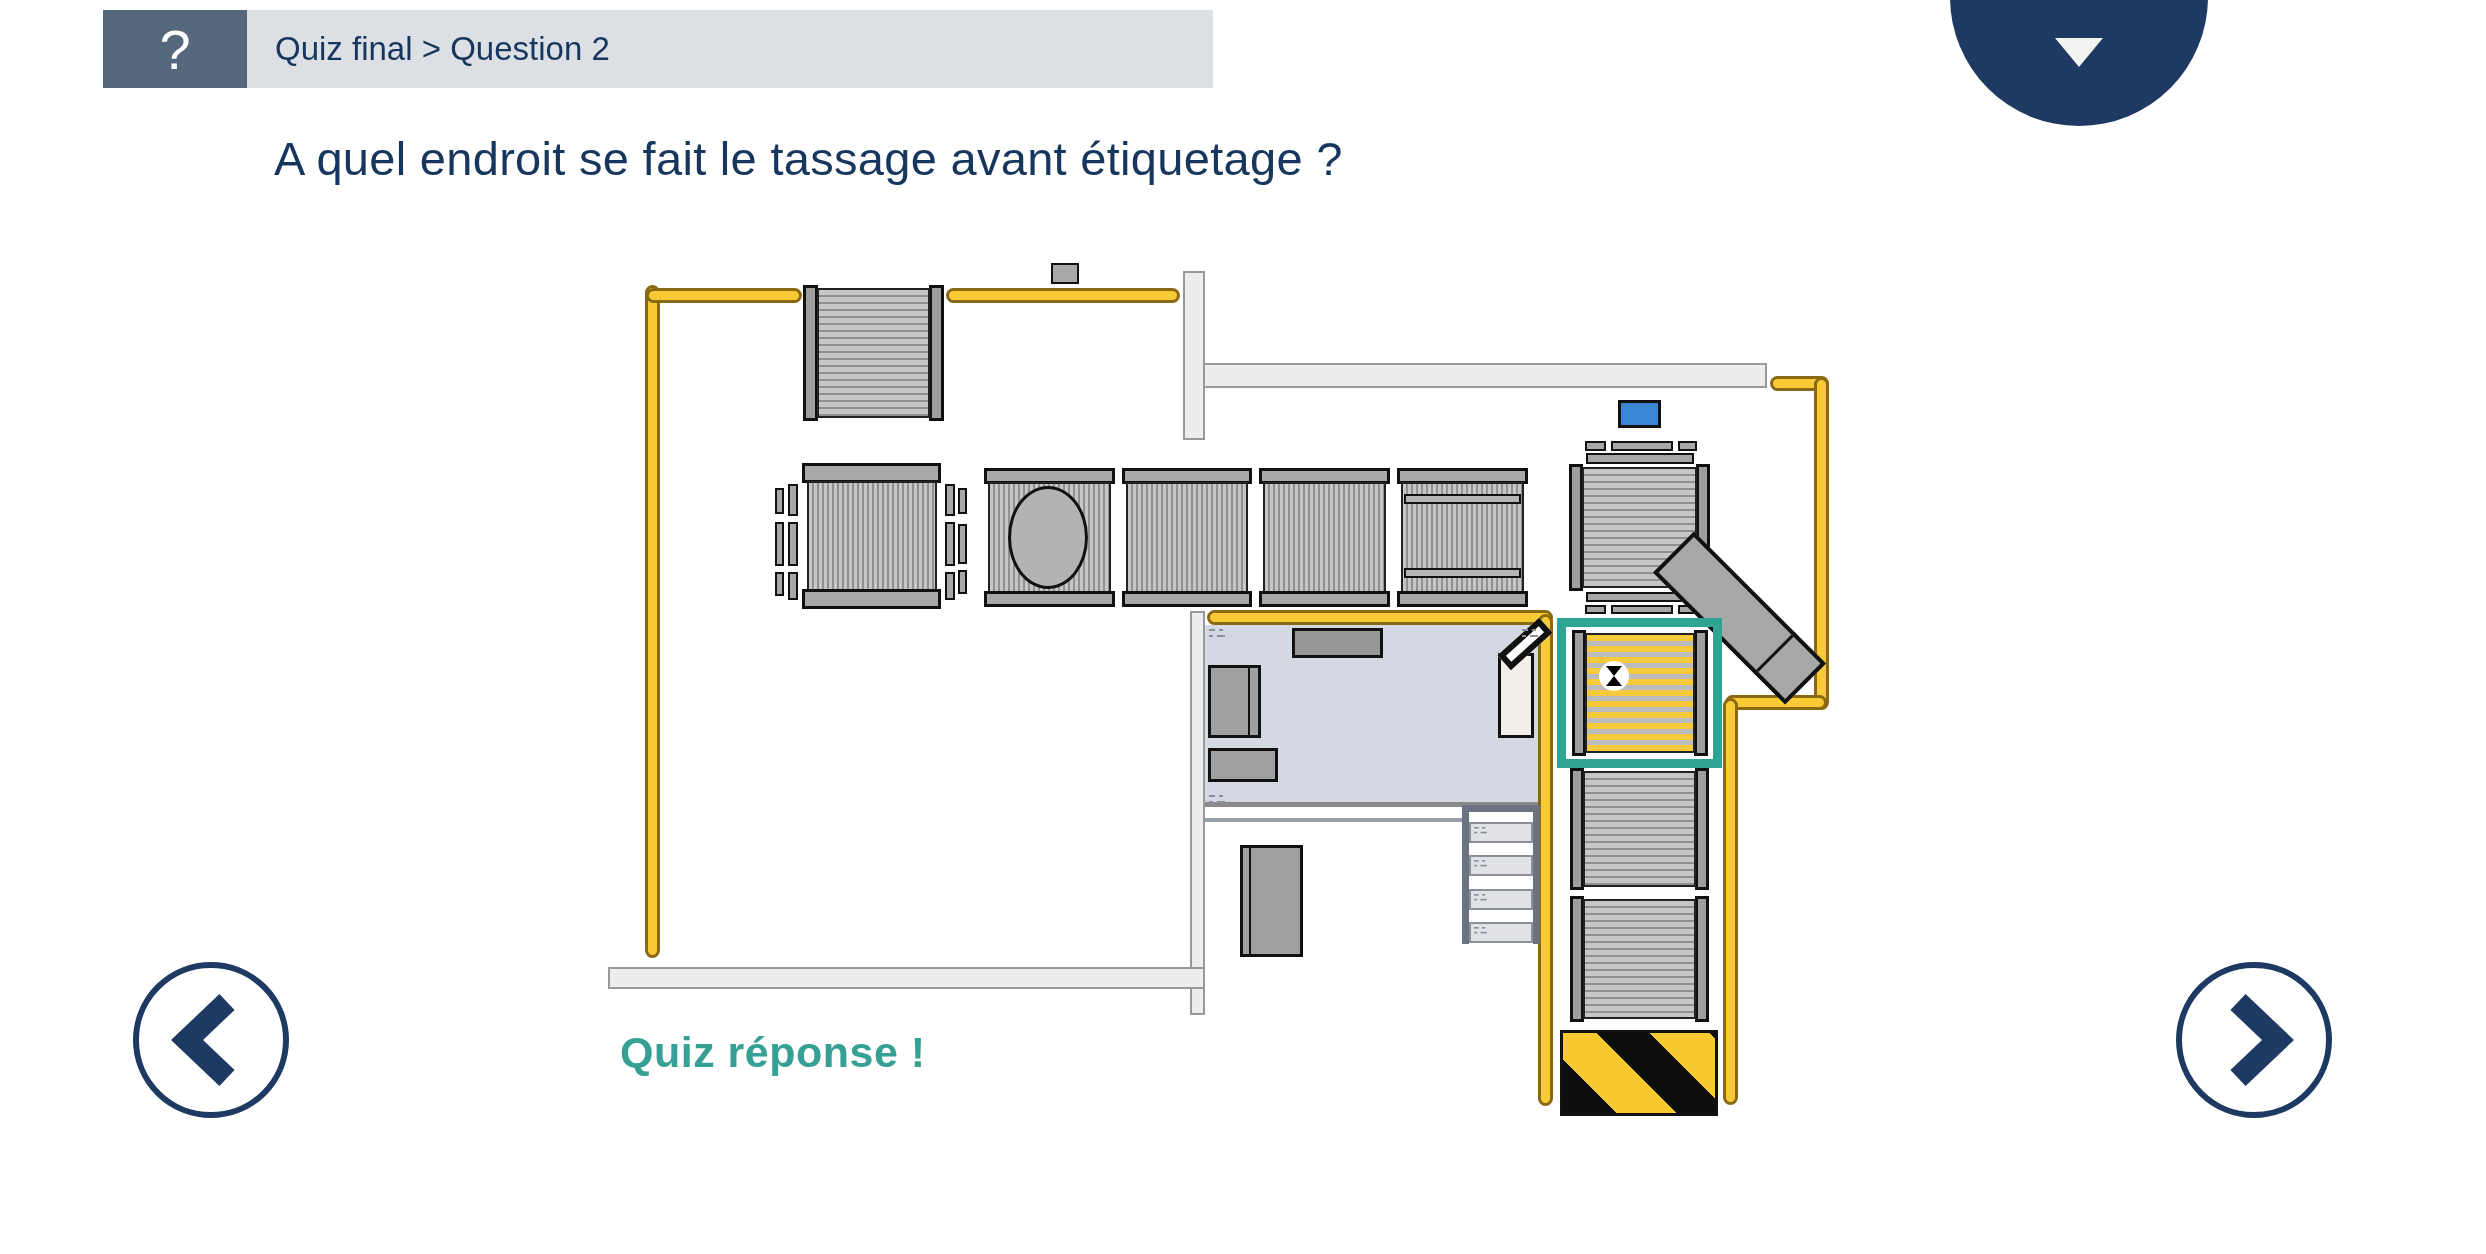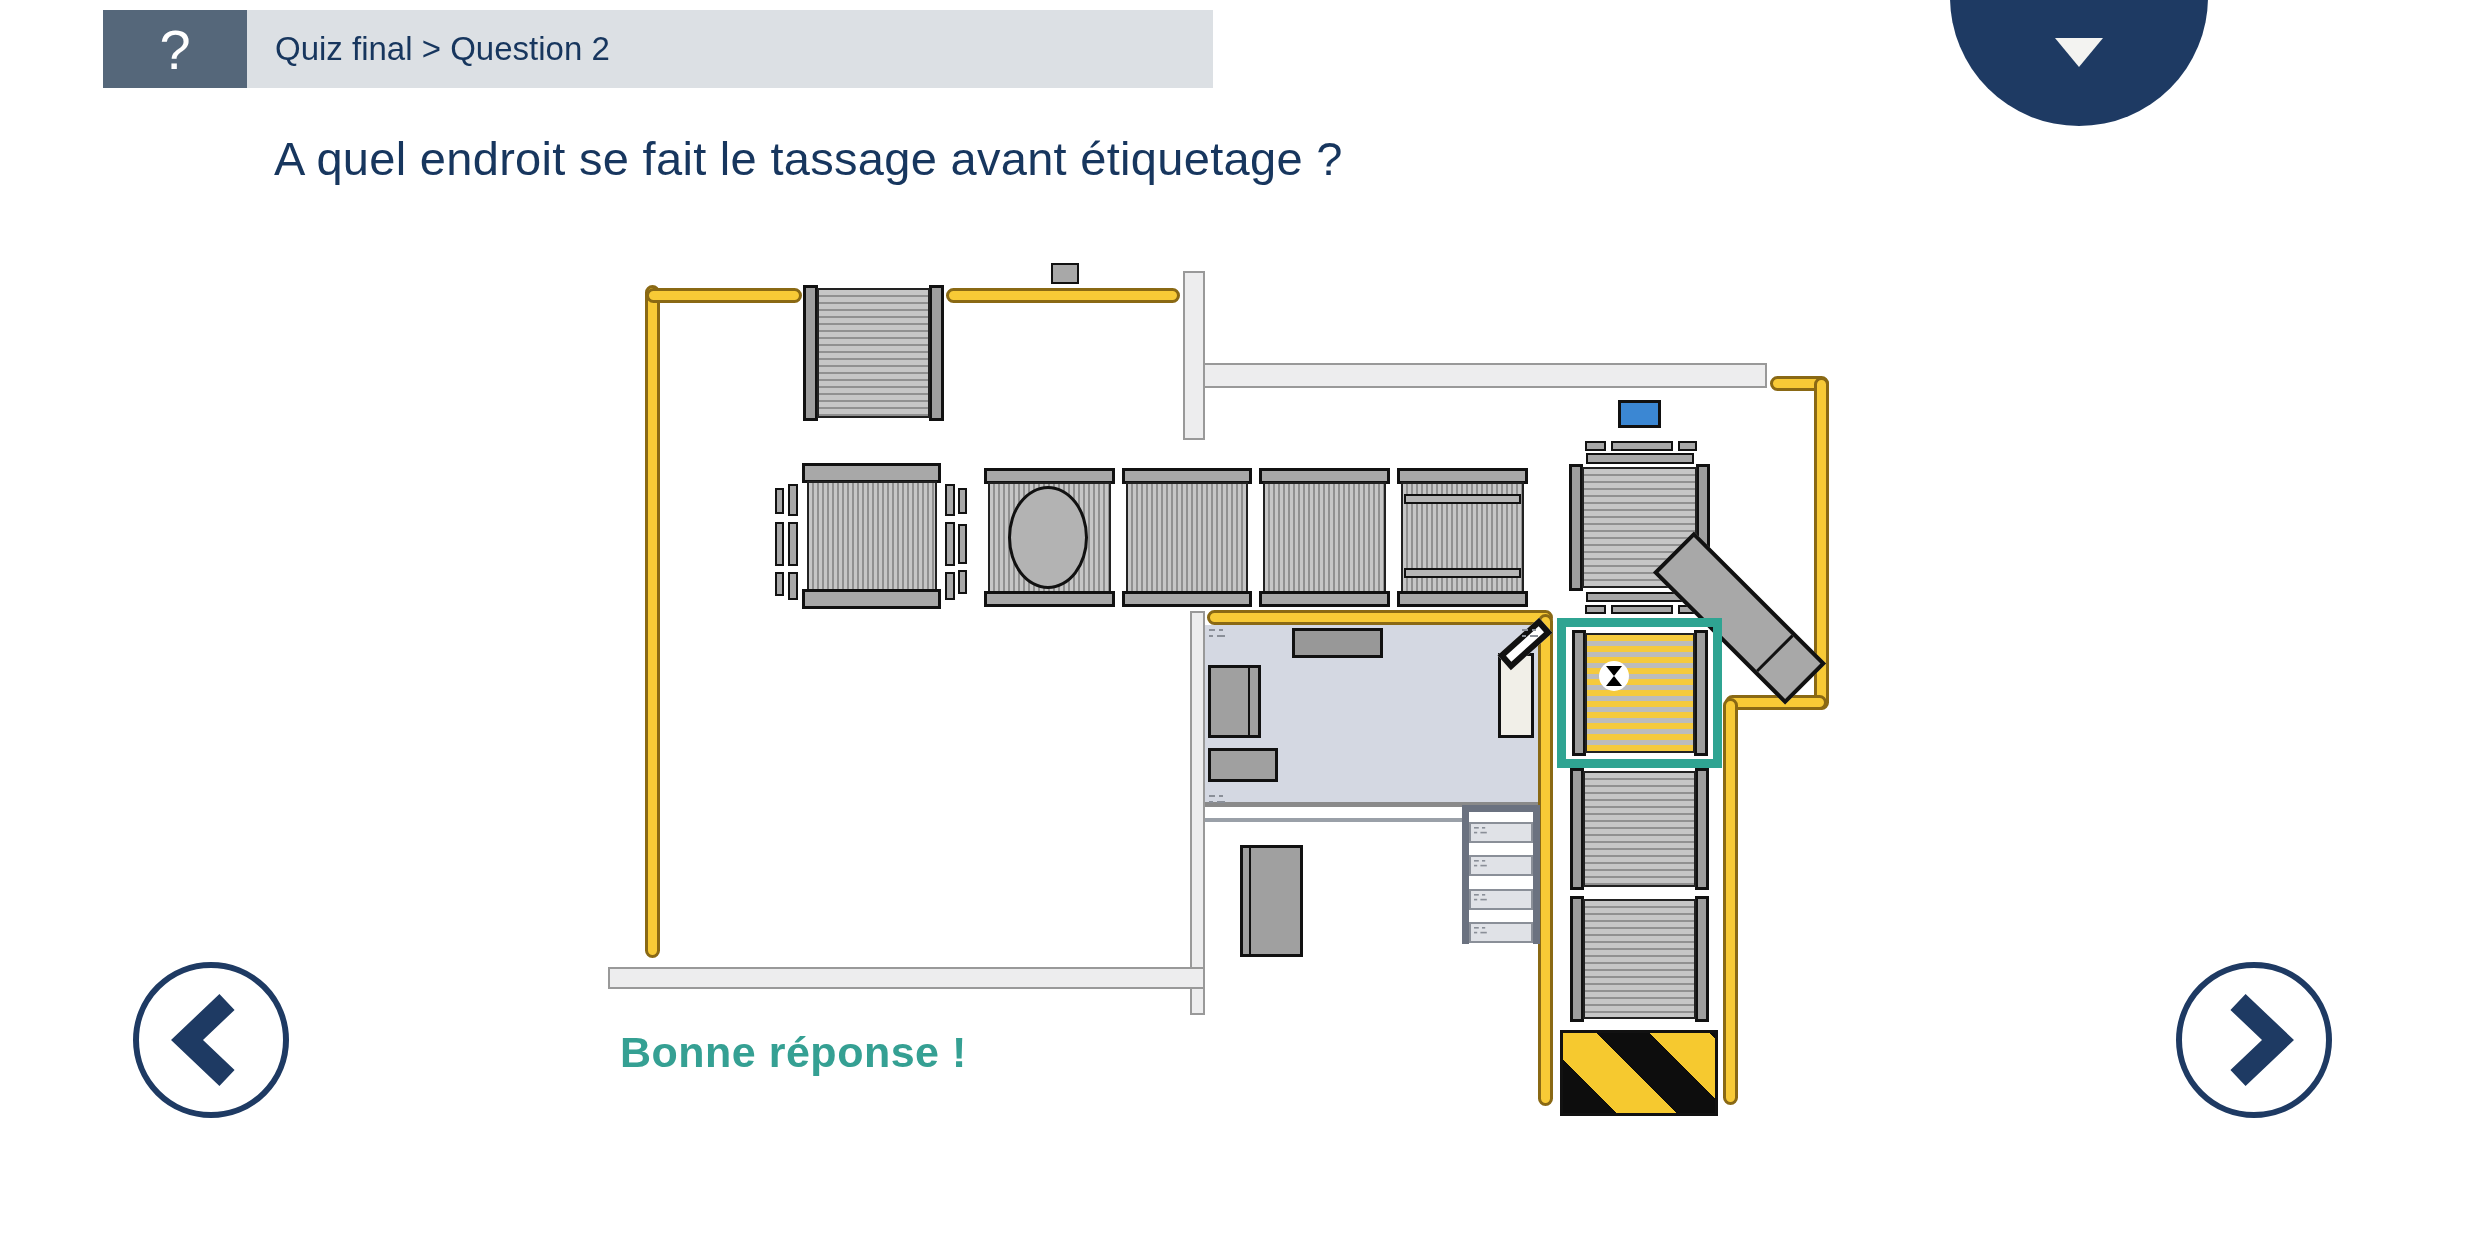--- a/index.html
+++ b/index.html
@@ -193,21 +193,21 @@
       <div class="abs step" style="left:7px;top:50px;width:64px;height:21px;"></div>
       <div class="abs step" style="left:7px;top:84px;width:64px;height:21px;"></div>
       <div class="abs step" style="left:7px;top:117px;width:64px;height:21px;"></div>
       <div class="abs specks" style="left:10px;top:21px;transform:scale(.8);"></div>
       <div class="abs specks" style="left:10px;top:54px;transform:scale(.8);"></div>
       <div class="abs specks" style="left:10px;top:88px;transform:scale(.8);"></div>
       <div class="abs specks" style="left:10px;top:121px;transform:scale(.8);"></div>
     </div>
   </div>
 
-  <div class="abs feedback">Bonne réponse !</div>
+  <div class="abs feedback">Quiz réponse !</div>
 
   <div class="abs nav-btn nav-prev">
     <svg width="144" height="144" viewBox="0 0 144 144">
       <polyline points="88,34 48,72 88,110" fill="none" stroke="#1e3a63" stroke-width="22"></polyline>
     </svg>
   </div>
   <div class="abs nav-btn nav-next">
     <svg width="144" height="144" viewBox="0 0 144 144">
       <polyline points="56,34 96,72 56,110" fill="none" stroke="#1e3a63" stroke-width="22"></polyline>
     </svg>

